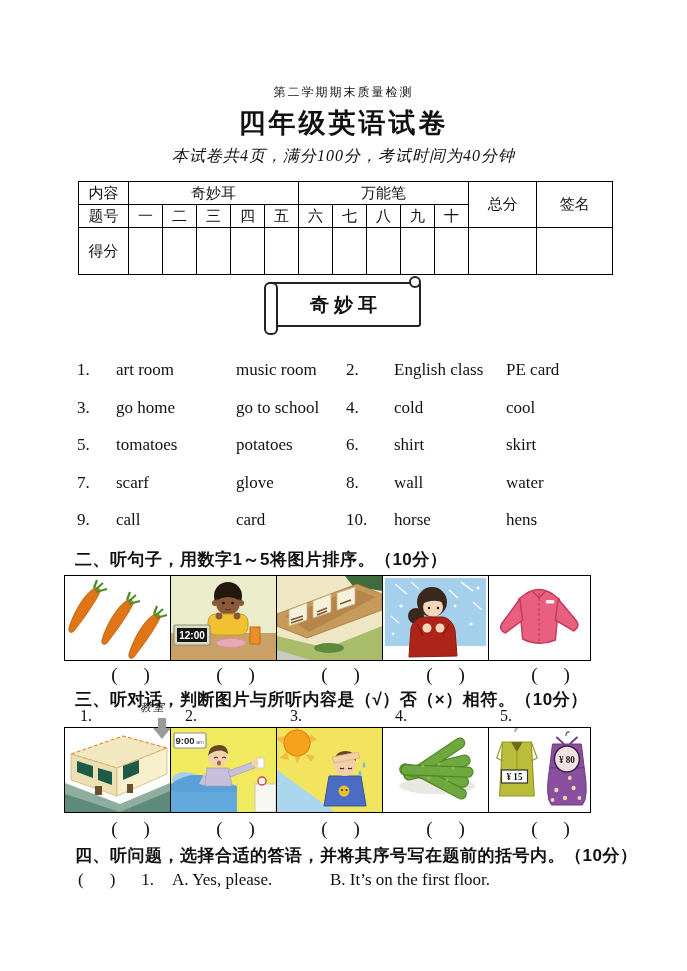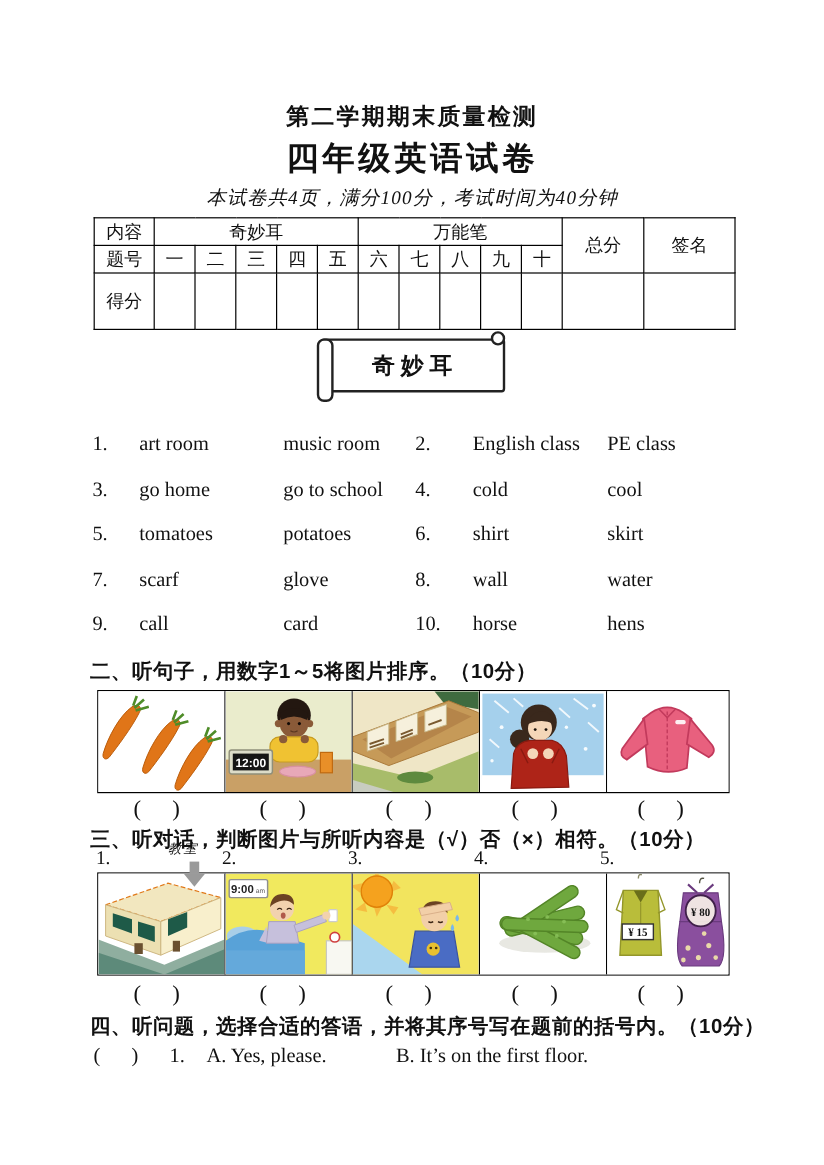--- a/index.html
+++ b/index.html
@@ -1,21 +1,21 @@
 <!DOCTYPE html>
 <html><head>
 <meta charset="utf-8">
 <style>
   html,body{margin:0;padding:0;background:#9a9a9a;}
   .page{position:relative;width:687px;height:971px;background:#ffffff;overflow:hidden;
         font-family:"Liberation Serif",serif;color:#111;}
 
   
   .hdr{position:absolute;top:84px;left:0;width:100%;text-align:center;}
-  .t1{font-size:19px;letter-spacing:2px;font-weight:700;}
+  .t1{font-size:12px;letter-spacing:2px;font-weight:400;}
   .t2{font-size:27px;font-weight:bold;font-family:"Liberation Sans",sans-serif;letter-spacing:3px;margin-top:4px;text-align:center;}
   .note{font-size:16px;font-style:italic;margin-top:5px;letter-spacing:1px;font-family:Liberation Serif, serif;}
 
   
   .score-table{position:absolute;left:78px;top:181px;width:534px;border-collapse:collapse;
                table-layout:fixed;font-size:15px;}
   .score-table td{border:1px solid #000;text-align:center;padding:0;height:22px;overflow:hidden;}
   .score-table tr.r3 td{height:46px;}
 
   
@@ -31,21 +31,21 @@
   .h-sec{position:absolute;left:75px;font-weight:bold;font-size:17px;
          font-family:"Liberation Sans",sans-serif;letter-spacing:.5px;white-space:nowrap;}
   #h1{top:337px} #h2{top:548px} #h3{top:688px} #h4{top:844px}
 
   
   .s1-grid{position:absolute;left:77px;top:360px;width:536px;display:grid;
            grid-template-columns:39px 120px 110px 48px 112px 1fr;grid-auto-rows:37.5px;
            font-size:17px;align-items:start;}
 
   
-  .strip{position:absolute;left:81px;width:525px;height:84px;display:flex;border:1.5px solid #000;background:#fff;}
+  .strip{position:absolute;left:64px;width:525px;height:84px;display:flex;border:1.5px solid #000;background:#fff;}
   .strip .cell{flex:0 0 105px;border-right:1.5px solid #000;position:relative;overflow:hidden;background:#fff;}
   .strip .cell:last-child{border-right:none;flex:1;}
   .strip svg{display:block;width:100%;height:100%;}
   #strip2{top:575px} #strip3{top:727px}
 
   .parens-row{position:absolute;left:78px;width:525px;display:flex;font-size:19px;}
   .parens-row .pc{flex:1;text-align:center;}
   .pc .gap{display:inline-block;width:26px;}
   #parens2{top:664px} #parens3{top:818px}
 
@@ -127,21 +127,21 @@
     <div class="banner-curl"></div>
     <span class="banner-label">奇妙耳</span>
   </div>
 
   <div class="s1-grid">
     <span>1.</span>
     <span>art room</span>
     <span>music room</span>
     <span>2.</span>
     <span>English class</span>
-    <span>PE class</span>
+    <span>PE card</span>
 
     <span>3.</span>
     <span>go home</span>
     <span>go to school</span>
     <span>4.</span>
     <span>cold</span>
     <span>cool</span>
 
     <span>5.</span>
     <span>tomatoes</span>

